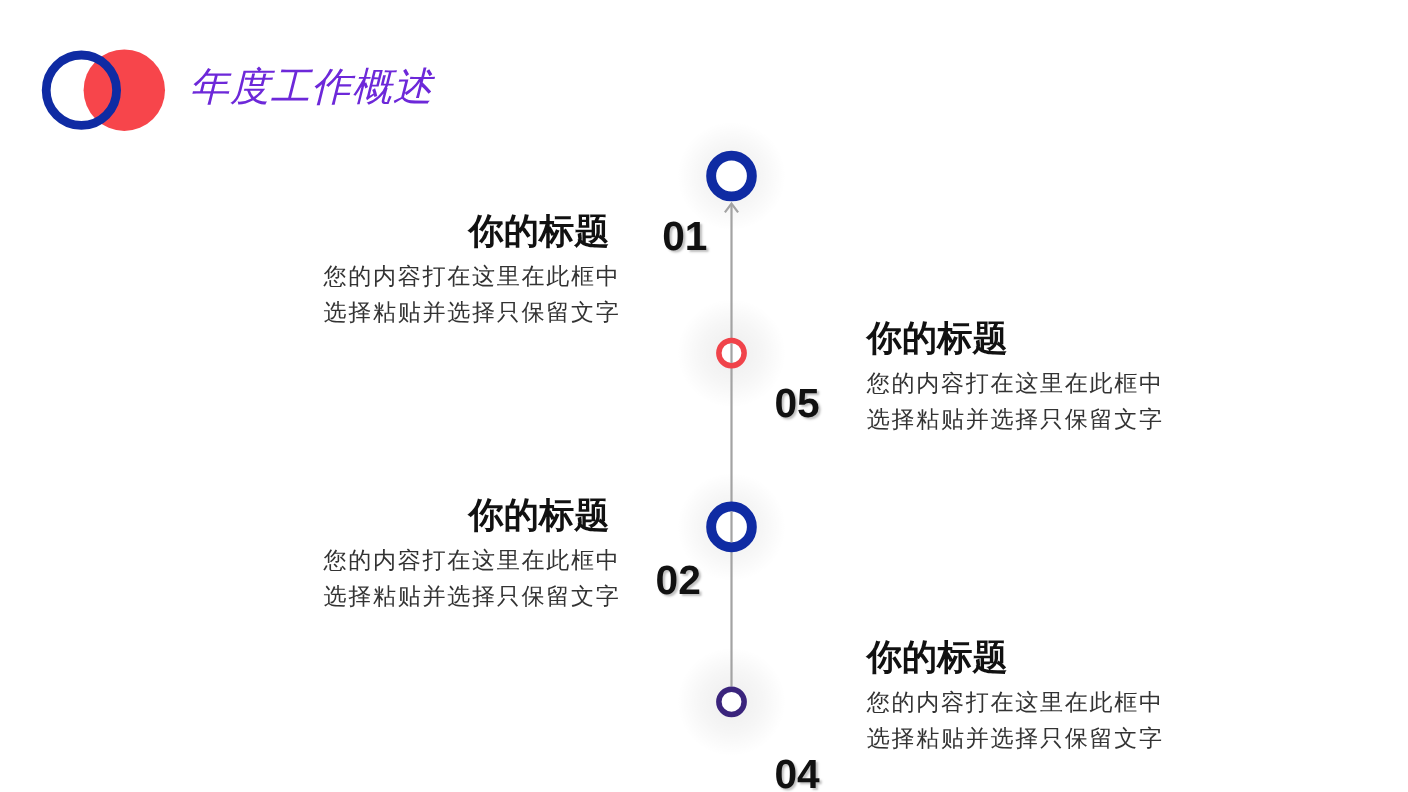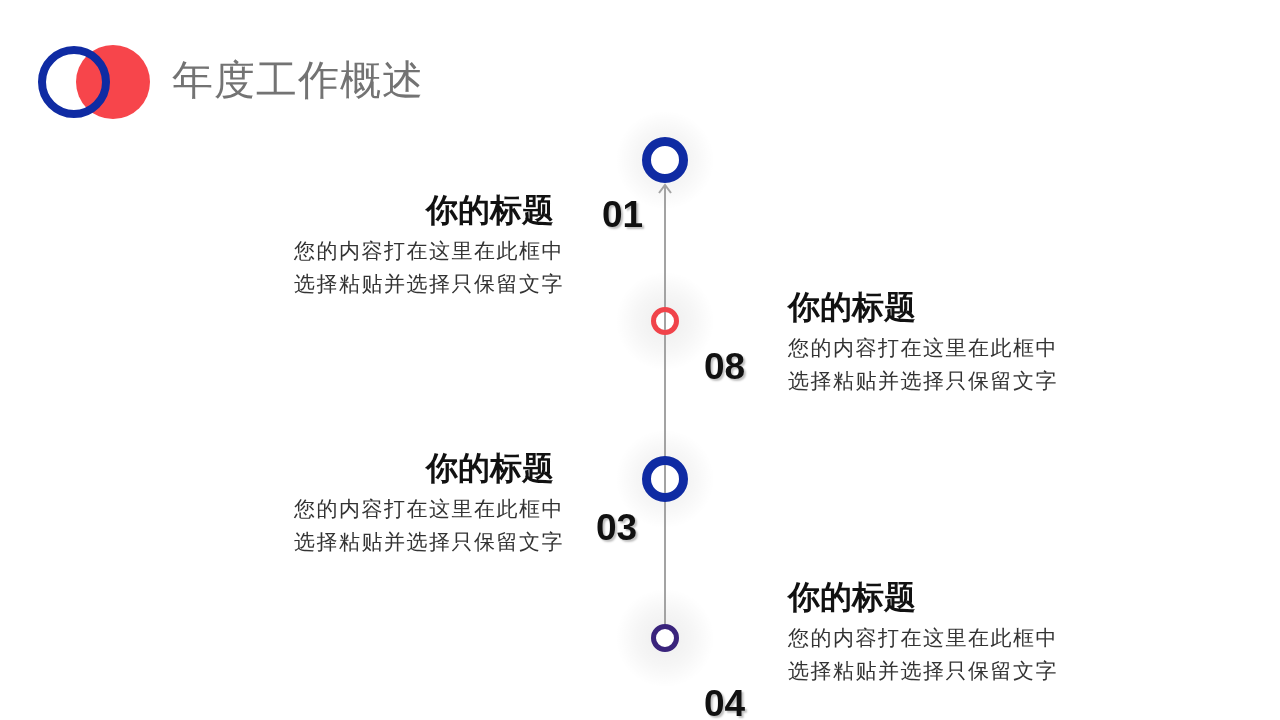--- a/index.html
+++ b/index.html
@@ -38,25 +38,26 @@
       height: 56px;
       border: 8px solid #0f2ba3;
       border-radius: 50%;
       background: transparent;
     }
     .page-title {
       position: absolute;
       left: 172px;
       top: 52px;
       font-family: "DejaVu Serif", "Liberation Serif", serif;
-      font-size: 41px;
+      font-size: 36px;
       line-height: 56px;
-      color: #737373;
+      color: #6d28d9;
       letter-spacing: 1px;
       white-space: nowrap;
+      font-style: italic;
     }
     .timeline-line {
       position: absolute;
       left: 664px;
       top: 186px;
       width: 2px;
       height: 438px;
       background: #a3a3a3;
     }
     .arrow-head {
@@ -145,22 +146,22 @@
   <div class="node-hole-line"></div>
 </div>
 
 <div class="node" style="left:642px; top:456px; width:46px; height:46px; border:9px solid #0f2ba3;">
   <div class="node-hole-line"></div>
 </div>
 
 <div class="node" style="left:651px; top:624px; width:28px; height:28px; border:5px solid #3a247c;"></div>
 
 <div class="num" style="left:602px; top:195px;text-align:center;">01</div>
-<div class="num" style="left:704px; top:347px;">08</div>
-<div class="num" style="left:596px; top:508px;">03</div>
+<div class="num" style="left:704px; top:347px;">05</div>
+<div class="num" style="left:596px; top:508px;">02</div>
 <div class="num" style="left:704px; top:684px;">04</div>
 
 <div class="block left" style="left:294px; top:195px;">
   <div class="block-title">你的标题</div>
   <div class="block-body">
     <div>您的内容打在这里在此框中</div>
     <div>选择粘贴并选择只保留文字</div>
   </div>
 </div>
 

